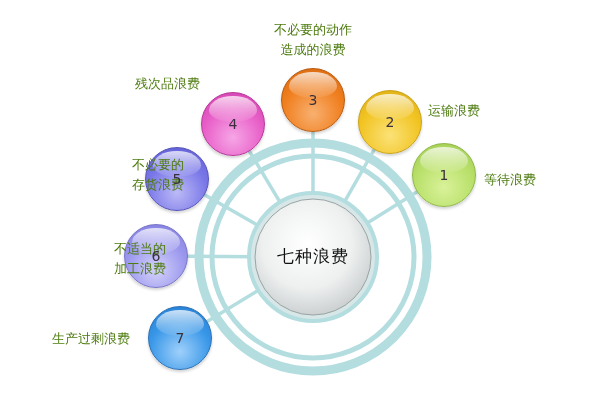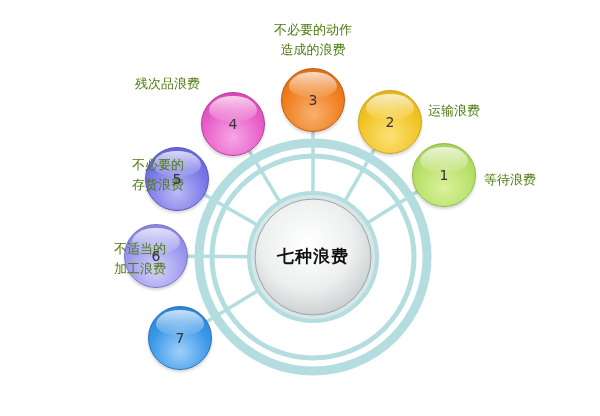--- a/index.html
+++ b/index.html
@@ -21,21 +21,21 @@
   .bubble span { position: relative; z-index: 2; }
   .label {
     position: absolute; font-size: 13px; line-height: 20px; color: #4d7c0f;
     white-space: pre-line;
   }
   .label.right { text-align: right; }
   .label.left { text-align: right; margin-left: 48px; }
   .label.top { text-align: center; }
   .core-text {
     position: absolute; left: 253px; top: 245px; width: 120px; text-align: center;
-    font-size: 17px; font-weight: bold; color: #111; letter-spacing: 1px;
+    font-size: 17px; font-weight: normal; color: #111; letter-spacing: 1px;
   }
 </style>
 </head>
 <body>
 
 <div id="stage">
 
   <svg class="wheel" width="600" height="416" viewBox="0 0 600 416">
     <defs>
       <radialGradient id="coreGrad" cx="45%" cy="38%" r="65%">
@@ -95,14 +95,15 @@
 
   <div class="bubble" style="left:124px; top:224px; background: radial-gradient(circle at 50% 72%, #d4d2fa 0%, #9c98ee 55%, #7c78dc 100%); border:1px solid #7774c8;">
     <span>6</span>
   </div>
   <div class="label left" style="left:54px; top:239px; width:64px;">不适当的
 加工浪费</div>
 
   <div class="bubble" style="left:148px; top:306px; background: radial-gradient(circle at 50% 72%, #9fd0fb 0%, #3a98e8 55%, #1f78cf 100%); border:1px solid #2a6fb5;">
     <span>7</span>
   </div>
+  <div class="label right" style="left:52px; top:329px;">生产过剩浪费</div>
 
 </div>
 
 </body></html>

